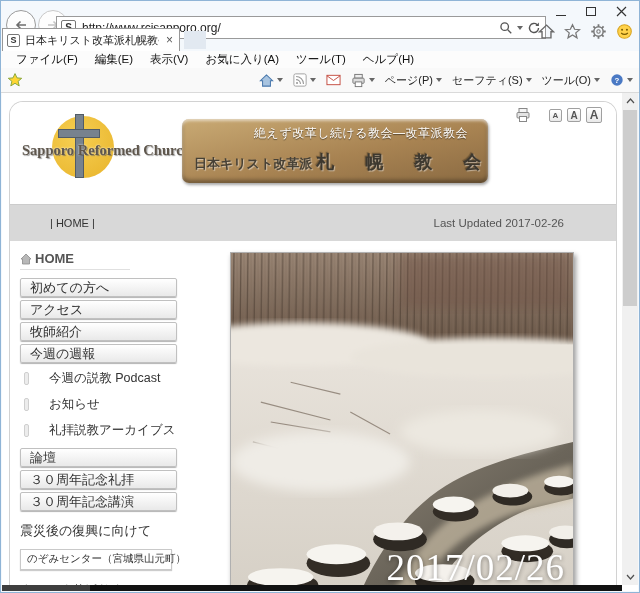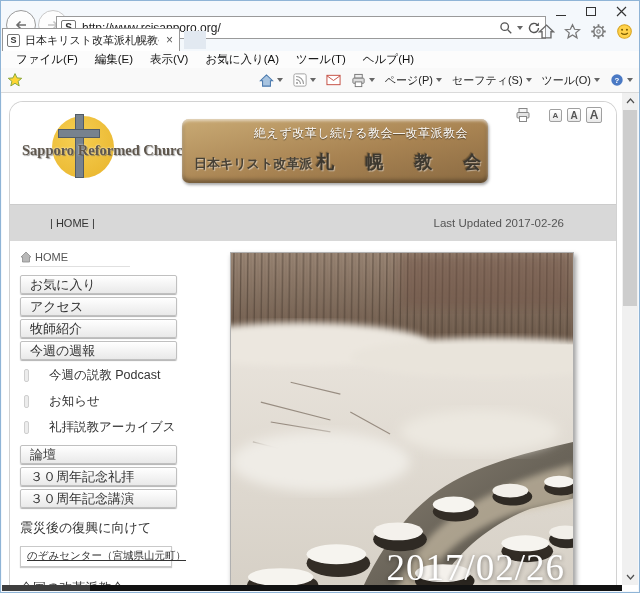--- a/index.html
+++ b/index.html
@@ -66,27 +66,27 @@
   .sign-name { font-size:18px; font-weight:bold; margin-left:4px; letter-spacing:13px; color:#3d382f; text-shadow:1px 1px 1px rgba(255,255,255,.45), -1px -1px 1px rgba(0,0,0,.3); }
 
   
   .nav-band { height:36px; background:#d8d8d8; display:flex; align-items:center; justify-content:space-between; padding:0 52px 0 11px; }
   .breadcrumb { font-size:11px; color:#333;margin-left:29px; }
   .last-updated { font-size:11.5px; color:#555; }
 
   
   .content { position:relative; height:353px; background:#fff; }
   .sidebar { position:absolute; left:10px; top:8px; width:175px; }
-  .home-link { display:flex; align-items:center; gap:3px; font-size:11px; color:#555; border-bottom:1px solid #e0e0e0; width:110px; padding:2px 0 3px 0; margin-bottom:8px; }
+  .home-link { display:flex; align-items:center; gap:3px; font-size:13px; color:#555; border-bottom:1px solid #e0e0e0; width:110px; padding:2px 0 3px 0; margin-bottom:8px;font-weight:bold; }
   .side-btn { width:157px; height:19px; line-height:18px; font-size:13px; color:#333; background:linear-gradient(#ffffff,#e9e9e9); border:1px solid #c0c0c0; border-radius:2px; box-shadow:0 1px 1px rgba(0,0,0,.3); padding-left:9px; margin-bottom:3px; white-space:nowrap; overflow:hidden; cursor:pointer; }
   .sub-links { margin:7px 0 6px 4px; }
   .sub-link { display:flex; align-items:center; gap:20px; font-size:12.5px; color:#333; margin-bottom:9px; cursor:pointer; }
   .sub-marker { width:5px; height:13px; background:#ececec; border:1px solid #cfcfcf; border-radius:2px; flex:0 0 auto; }
   .section-heading { font-size:13px; color:#333; margin:11px 0 9px 0; white-space:nowrap; }
-  .boxed-link { display:block; width:152px; border:1px solid #c9c9c9; box-shadow:0 1px 1px rgba(0,0,0,.2); font-size:10.5px; color:#333; text-decoration:underline; padding:2px 3px 3px 6px; margin-bottom:12px; white-space:nowrap; cursor:pointer; }
+  .boxed-link { display:block; width:152px; border:1px solid #c9c9c9; box-shadow:0 1px 1px rgba(0,0,0,.2); font-size:10.5px; color:#333; padding:2px 3px 3px 6px; margin-bottom:12px; white-space:nowrap; cursor:pointer; }
   .plain-link { font-size:13px; color:#333; text-decoration:underline; margin-bottom:5px; white-space:nowrap; cursor:pointer; }
 
   .photo { position:absolute; left:220px; top:11px; width:344px; height:342px; border:1px solid #b0b0b0; box-shadow:2px 3px 5px rgba(0,0,0,.4); overflow:hidden; }
   .photo svg { display:block; width:100%; height:100%; }
   .photo-date { position:absolute; right:8px; bottom:4px; font-family:"Liberation Serif","DejaVu Serif",serif; font-size:37px; color:#fff; letter-spacing:1px; text-shadow:0 1px 4px rgba(0,0,0,.45); }
 
   .footer-bar { position:absolute; left:0; right:16px; bottom:0; height:6px; background:linear-gradient(to right,#3e3e3e 0 88px,#121212 88px); }
 
   .icon { display:inline-flex; align-items:center; justify-content:center; }
 </style>
@@ -287,21 +287,21 @@
         <div class="content">
 
           <div class="sidebar">
             <div class="home-link">
               <svg width="12" height="12" viewBox="0 0 12 12">
                   <path d="M6 1L1 6h1.5v5h7V6H11z" fill="#b8b8b8" stroke="#8a8a8a" stroke-width=".8"></path>
                 </svg>
               <span>HOME</span>
             </div>
 
-            <div class="side-btn">お気に入り</div>
+            <div class="side-btn">初めての方へ</div>
             <div class="side-btn">アクセス</div>
             <div class="side-btn">牧師紹介</div>
             <div class="side-btn">今週の週報</div>
 
             <div class="sub-links">
               <div class="sub-link">
                 <span class="sub-marker"></span>
                 <span>今週の説教 Podcast</span>
               </div>
               <div class="sub-link">

